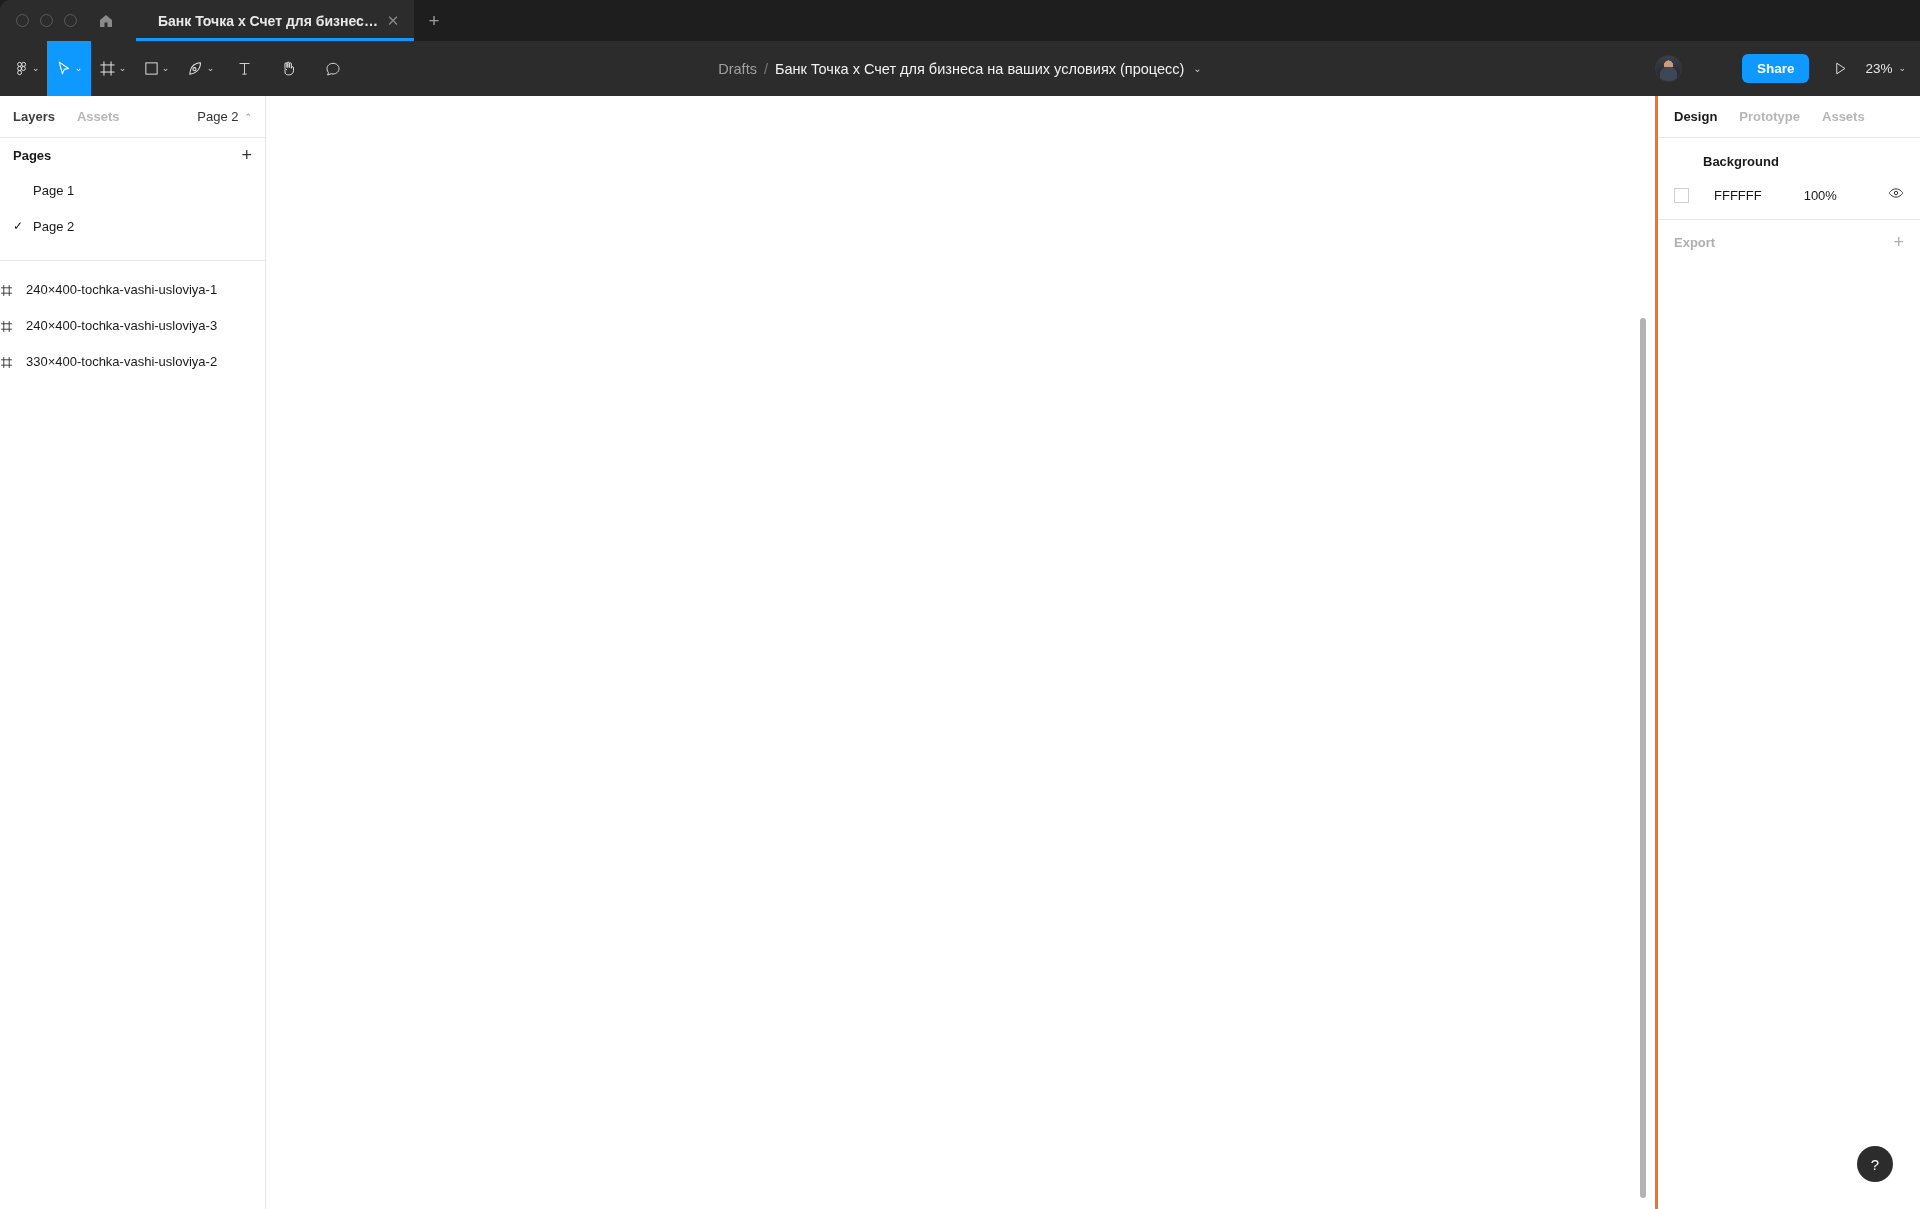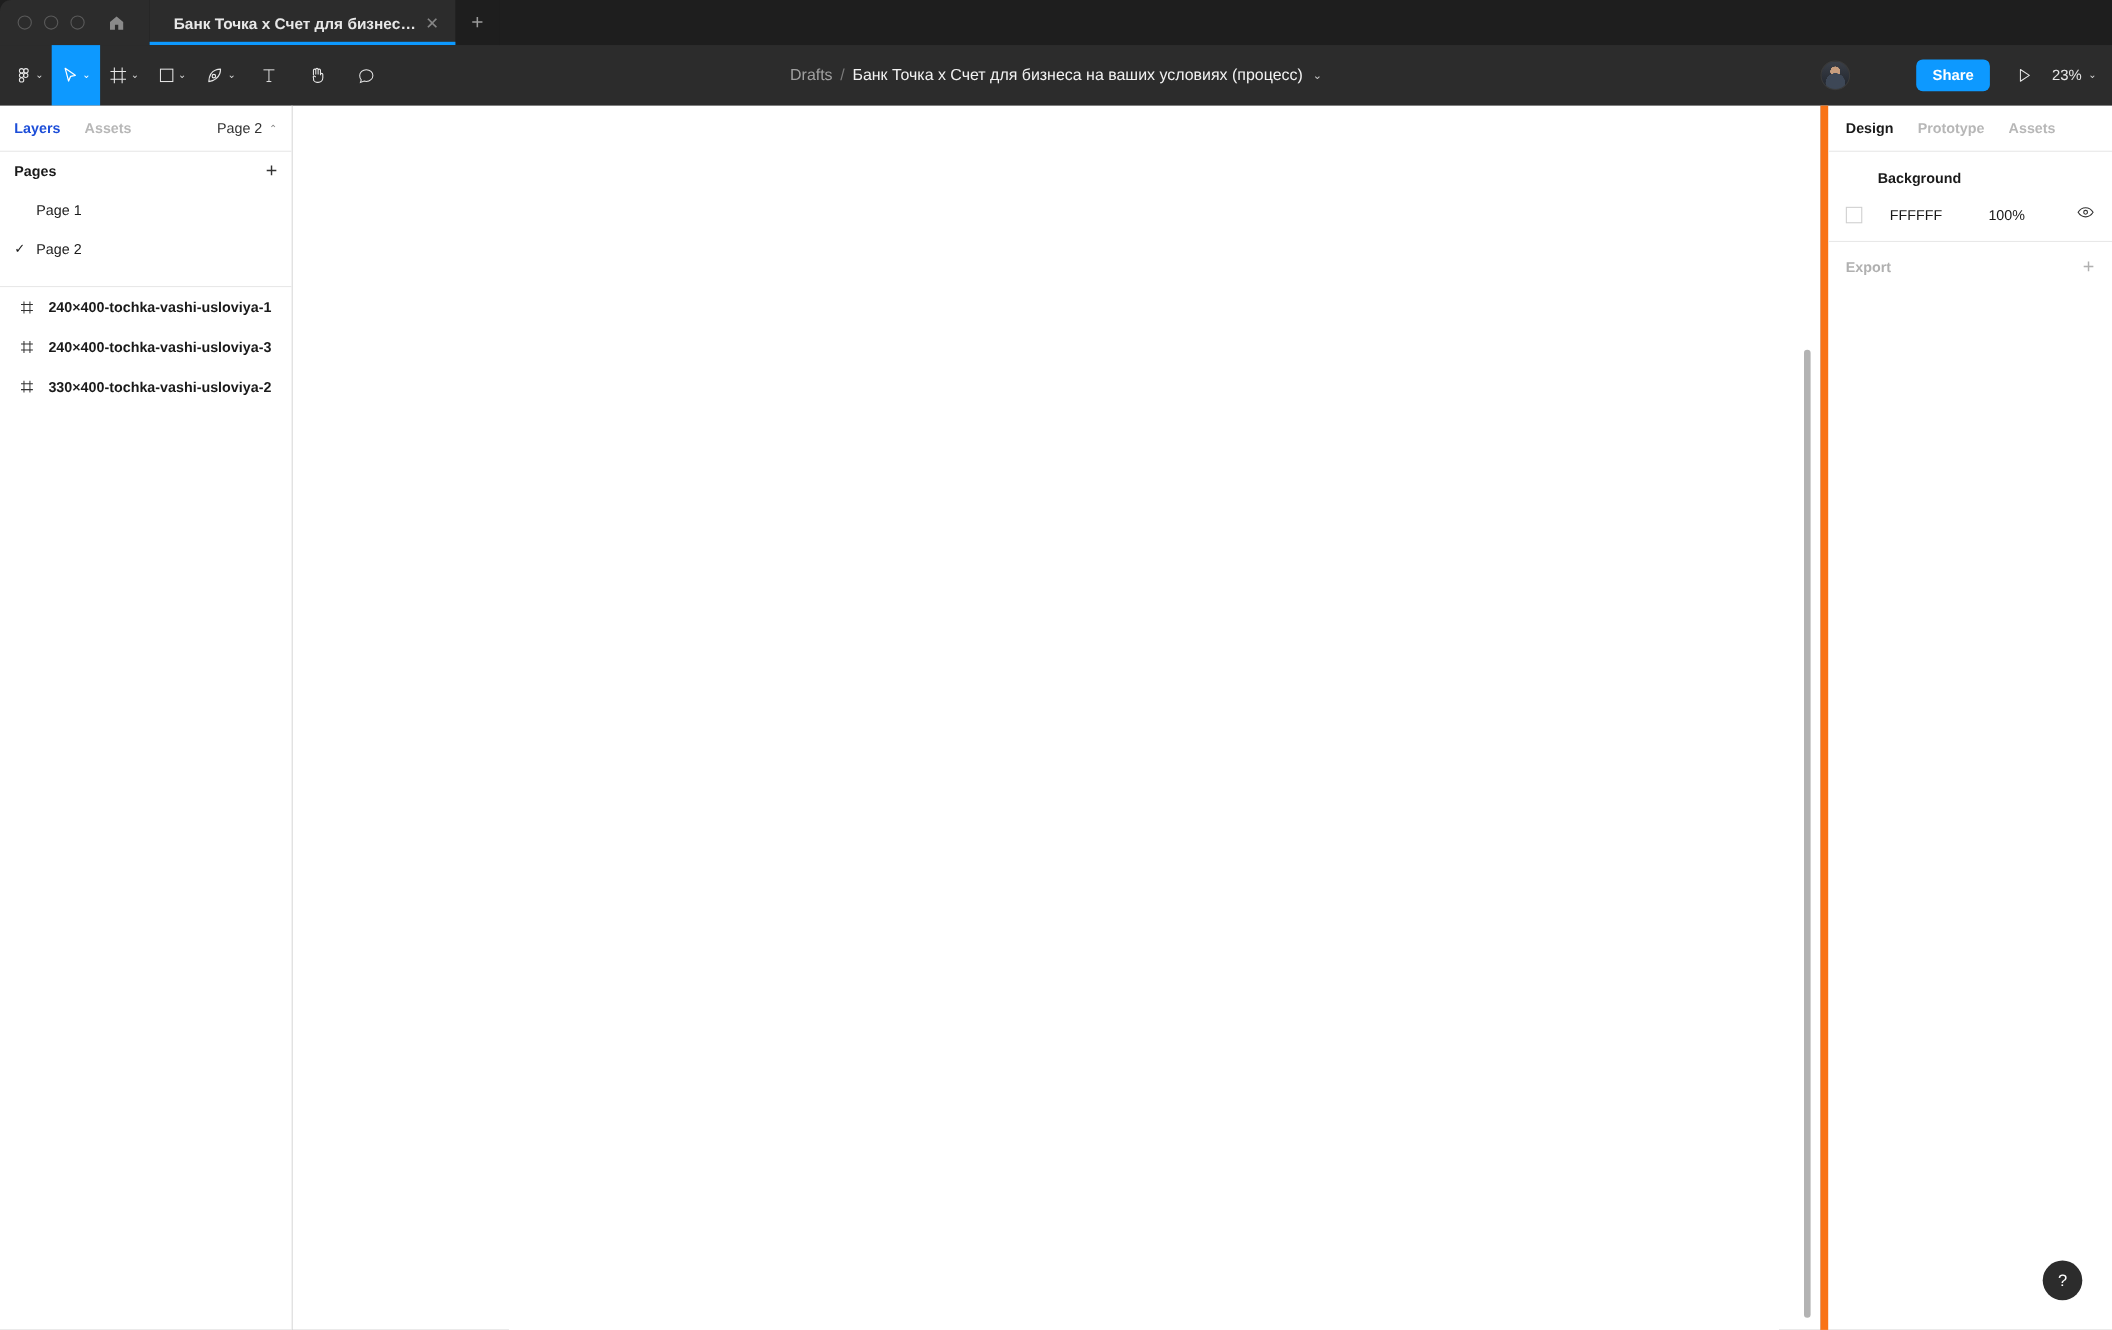--- a/index.html
+++ b/index.html
@@ -98,59 +98,59 @@
 
   
   .left-panel {
     position: absolute; top: 96px; left: 0; width: 266px; bottom: 0;
     background: #ffffff; border-right: 1px solid #e6e6e6;
   }
   .lp-tabs {
     height: 42px; display: flex; align-items: center; padding: 0 13px;
     border-bottom: 1px solid #e8e8e8; gap: 22px;
   }
-  .lp-tab { font-size: 13px; font-weight: bold; color: #1d4ed8; }
+  .lp-tab { font-size: 13px; font-weight: bold; color: #404040; }
   .lp-tab.muted { color: #b7b7b7; }
   .lp-page-sel { margin-left: auto; font-size: 13px; color: #333;
                  display: flex; align-items: center; gap: 6px; }
   .chev-up { font-size: 9px; color: #8a8a8a; }
 
   .pages-header {
     height: 34px; display: flex; align-items: center; padding: 0 13px;
   }
   .pages-title { font-size: 13px; font-weight: bold; color: #1a1a1a; }
   .pages-plus { margin-left: auto; font-size: 18px; color: #333; line-height: 1; }
 
   .page-row {
     height: 36px; display: flex; align-items: center; padding-left: 13px;
     font-size: 13px; color: #1a1a1a;
   }
   .page-check { width: 20px; font-size: 12px; color: #1a1a1a; }
   .pages-divider { height: 1px; background: #e8e8e8; margin-top: 16px; }
 
   .layer-row {
-    height: 36px; display: flex; align-items: center; gap: 13px;
-    padding-left: 18px; font-size: 13px; font-weight: bold; color: #1a1a1a;
+    height: 36px; display: flex; align-items: flex-end; gap: 13px;
+    padding-left: 0; font-size: 13px; font-weight: normal; color: #1a1a1a;
   }
   .frame-icon { width: 13px; height: 13px; color: #333; flex: 0 0 auto; }
 
   
   .canvas {
     position: absolute; top: 96px; left: 266px; right: 265px; bottom: 0;
     background: #ffffff;
   }
   .v-scrollbar {
     position: absolute; right: 9px; top: 222px; width: 6px; height: 880px;
     background: #b3b3b3; border-radius: 3px;
   }
 
   
   .right-panel {
     position: absolute; top: 96px; right: 0; width: 265px; bottom: 0;
-    background: #ffffff; border-left: 7px solid #f97316;
+    background: #ffffff; border-left: 3px solid #f97316;
   }
   .rp-tabs {
     height: 42px; display: flex; align-items: center; padding: 0 16px; gap: 22px;
     border-bottom: 1px solid #e8e8e8;
   }
   .rp-tab { font-size: 13px; font-weight: bold; color: #1a1a1a; }
   .rp-tab.muted { color: #b7b7b7; }
 
   .rp-section { padding: 16px 16px 0 16px; }
   .rp-section-title { font-size: 13px; font-weight: bold; color: #1a1a1a; padding-left: 29px; }

